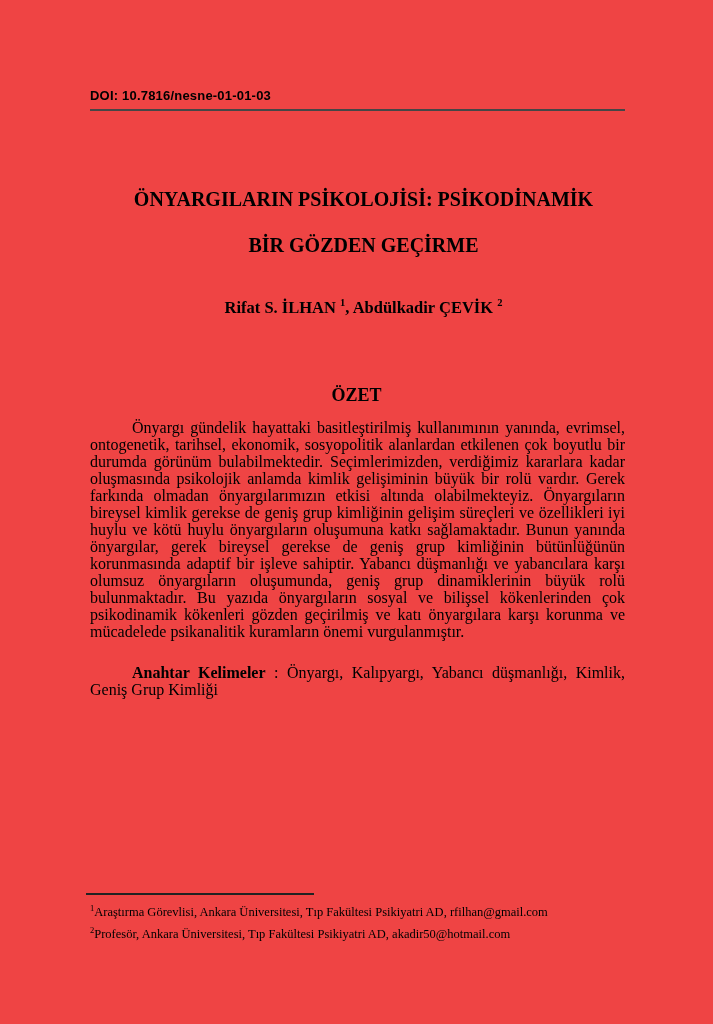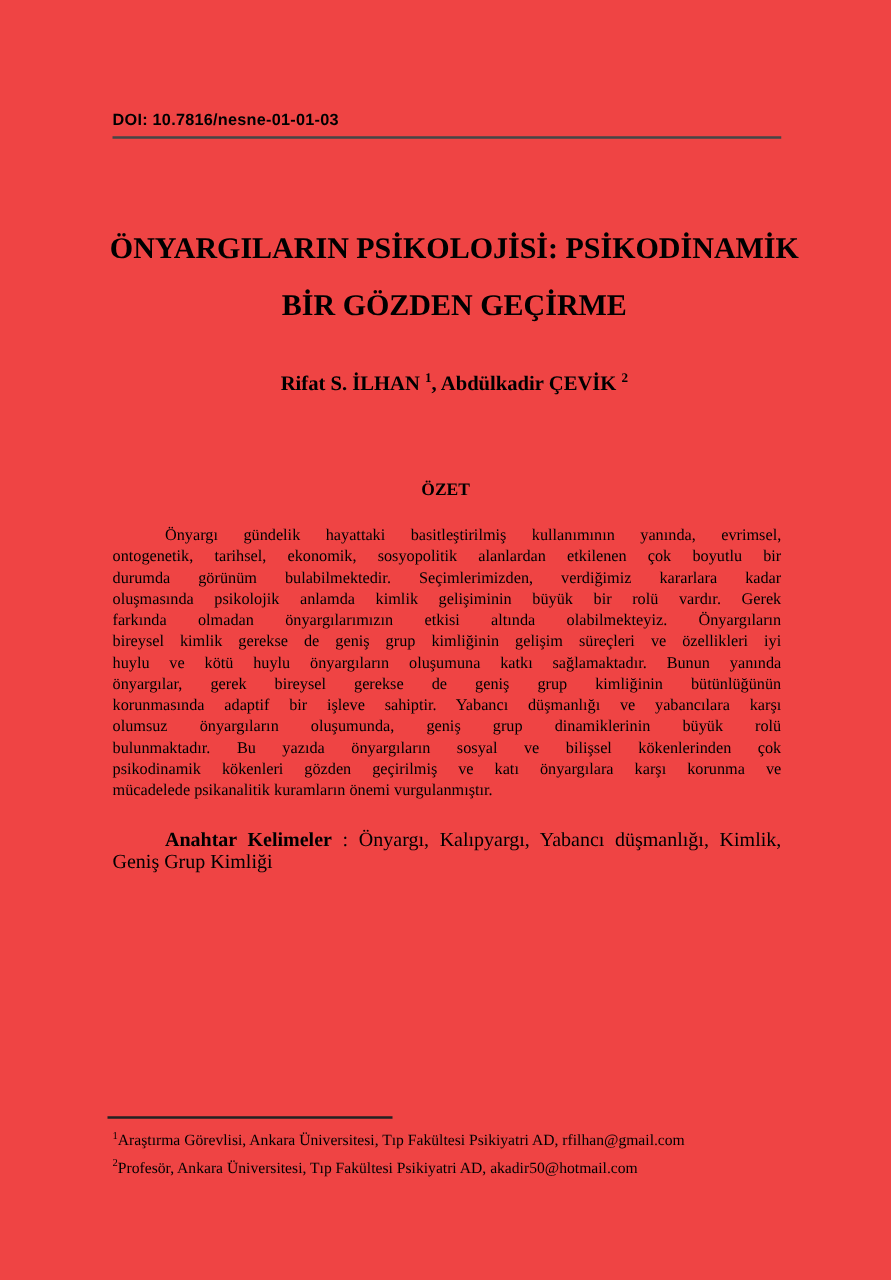--- a/index.html
+++ b/index.html
@@ -24,49 +24,49 @@
     padding-bottom: 6px;
     border-bottom: 2px solid #464646;
   }
 
   
   .title-block {
     position: absolute;
     left: 64px; right: 50px; top: 176px;
     text-align: center;
     font-weight: bold;
-    font-size: 24px;
+    font-size: 20px;
     line-height: 46px;
   }
 
   
   .authors-line {
     position: absolute;
     left: 0; right: 0; top: 297px;
     text-align: center;
     font-weight: bold;
     font-size: 16.5px;
     margin-left: 14px;
   }
   .authors-line sup { font-size: 10.5px; vertical-align: super; }
 
   
   .ozet-heading {
     position: absolute;
     left: 0; right: 0; top: 385px;
     text-align: center;
     font-weight: bold;
-    font-size: 14px;
+    font-size: 18px;
   }
 
   
   .abstract-block {
     position: absolute;
     left: 90px; right: 88px; top: 419px;
-    font-size: 13px;
+    font-size: 16px;
     line-height: 17px;
   }
   .abs-line { text-align: justify; text-align-last: justify; }
   .abs-line:first-child { text-indent: 42px; }
   .abs-line:last-child { text-align-last: left; }
 
   
   .keywords-block {
     position: absolute;
     left: 90px; right: 88px; top: 664px;

